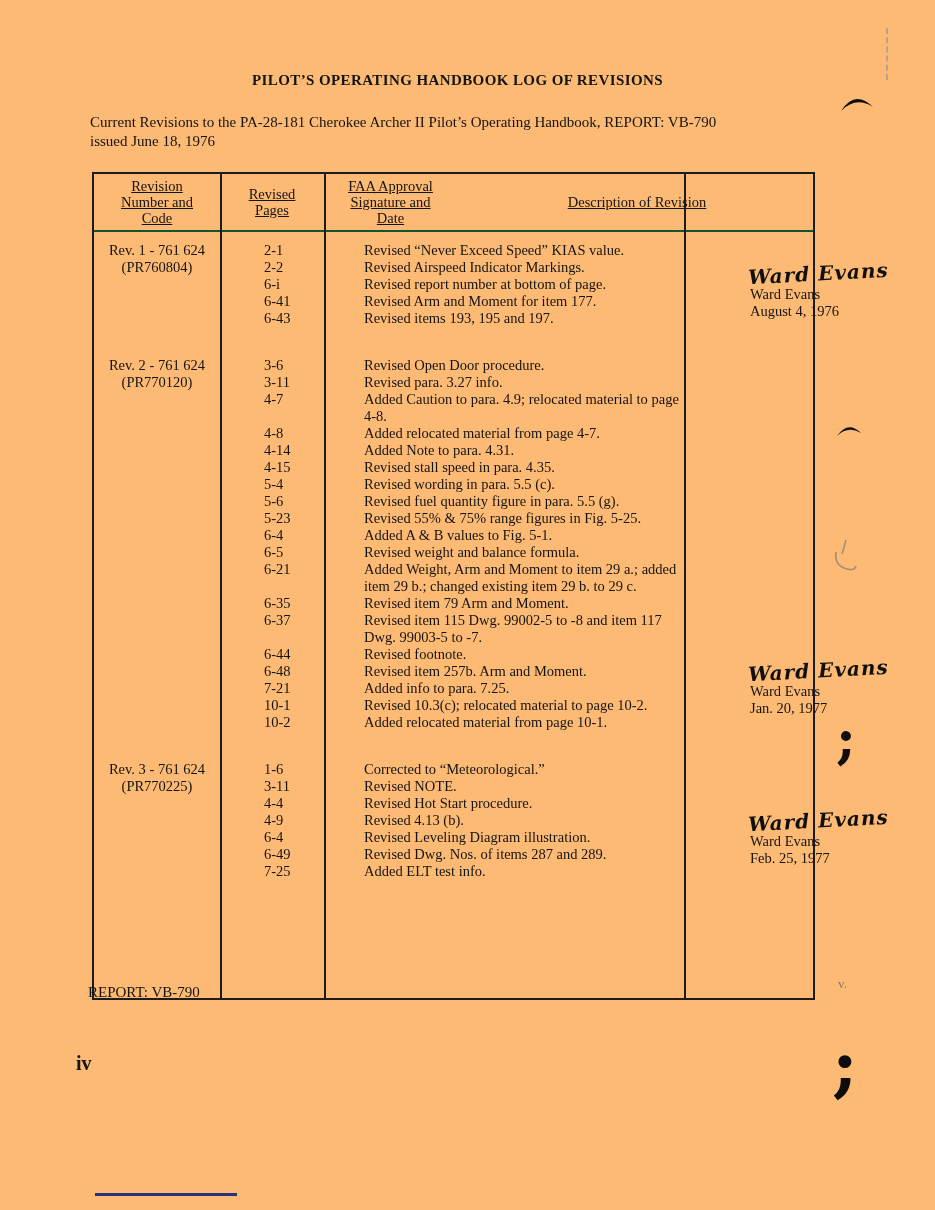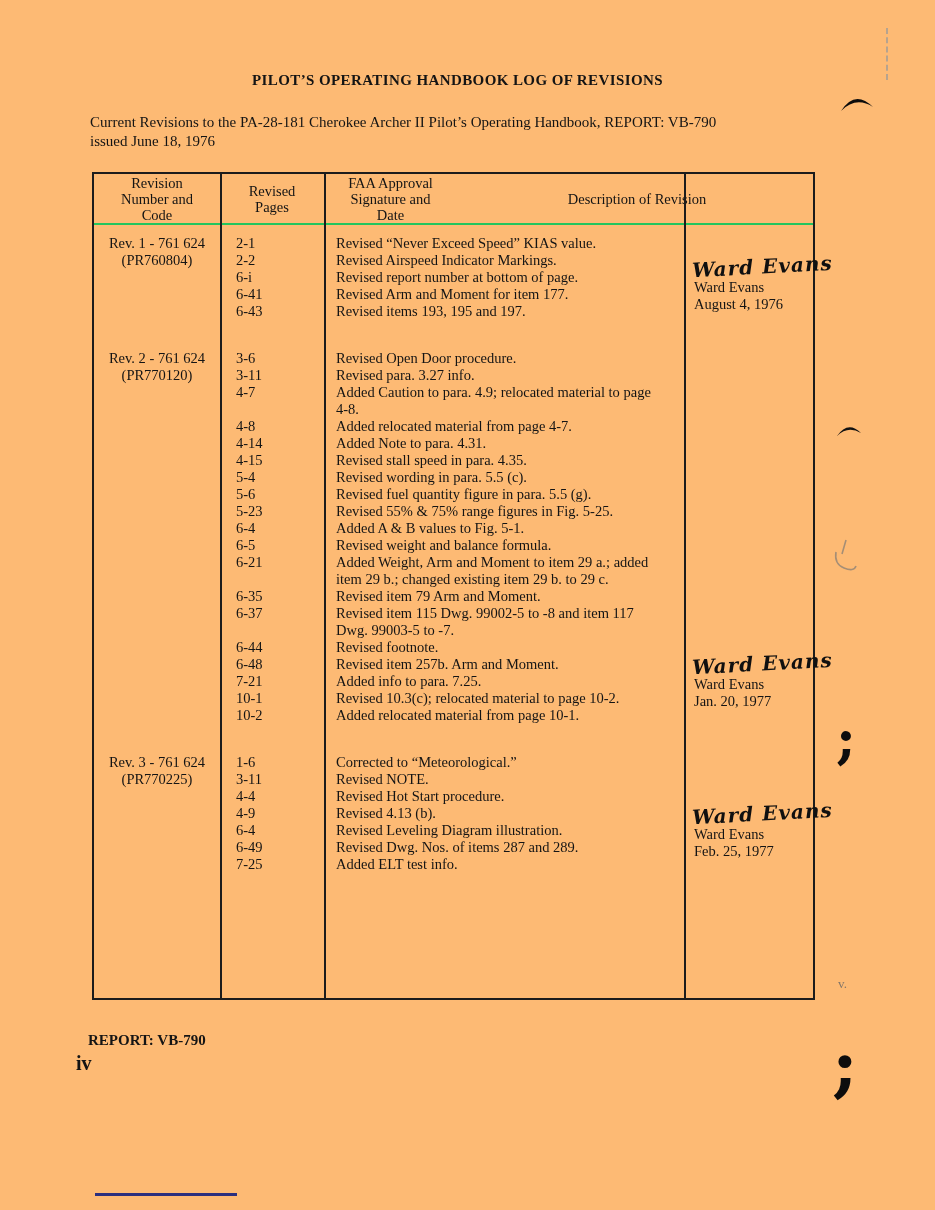--- a/index.html
+++ b/index.html
@@ -20,47 +20,47 @@
     position:absolute;top:113px;left:90px;width:748px;
     font-size:15px;line-height:19px;white-space:pre-line;
   }
   
   .rev-table{
     position:absolute;left:92px;top:172px;width:723px;height:828px;
     border:2px solid #1c1c1c;box-sizing:border-box;
   }
   .vline{position:absolute;top:0;bottom:0;width:2px;background:#1c1c1c;}
   .vline.v1{left:126px}.vline.v2{left:230px}.vline.v3{left:590px}
-  .thead{display:flex;height:51px;border-bottom:2px solid #22c55e;box-sizing:border-box;}
+  .thead{display:flex;height:58px;border-bottom:2px solid #14532d;box-sizing:border-box;text-decoration:underline;}
   .th{
     display:flex;align-items:center;justify-content:center;text-align:center;
     font-size:14.5px;line-height:16px;white-space:pre-line;box-sizing:border-box;flex:none;
   }
   .th.h1{width:126px}.th.h2{width:104px}.th.h3{width:360px}.th.h4{width:133px}
   .tbody{padding-top:10px;font-size:14.5px;line-height:17px;}
-  .rev-row{display:flex;margin-bottom:30px;}
+  .rev-row{display:flex;margin-bottom:30px;gap:28px;}
   .cell-rev{width:126px;flex:none;text-align:center;}
   .rev-num{white-space:nowrap;}
   .cell-entries{width:464px;flex:none;}
   .entry{display:flex;}
   .entry-page{width:104px;flex:none;padding-left:16px;box-sizing:border-box;}
   .entry-desc{flex:1;padding-left:12px;padding-right:24px;}
   .cell-sig{width:133px;flex:none;padding-left:8px;box-sizing:border-box;}
   .sig-script{
     font-family:"DejaVu Serif", serif;font-style:italic;font-weight:600;
     font-size:20px;letter-spacing:1px;transform:rotate(-3deg);
     white-space:nowrap;color:#101010;
   }
   .sig-name{margin-top:3px;padding-left:2px;}
   .sig-date{padding-left:2px;}
   .rev-0 .sig-block{padding-top:24px;}
   .rev-1 .sig-block{padding-top:306px;}
   .rev-2 .sig-block{padding-top:52px;}
   
-  .footer-report{position:absolute;left:88px;top:1032px;font-weight:bold;font-size:15px;}
+  .footer-report{position:absolute;left:88px;top:984px;font-weight:normal;font-size:15px;}
   .footer-page{position:absolute;left:76px;top:1052px;font-weight:bold;font-size:20px;}
   
   .artifact{position:absolute;pointer-events:none;color:#0d0d0d;}
   .arc1{top:96px;left:840px;}
   .arc2{top:424px;left:836px;}
   .semi1{top:712px;left:836px;font-size:54px;font-weight:bold;font-family:"DejaVu Serif",serif;line-height:1;}
   .semi2{top:1030px;left:832px;font-size:70px;font-weight:bold;font-family:"DejaVu Serif",serif;line-height:1;}
   .squiggle{top:538px;left:832px;opacity:.65;}
   .vdots{top:28px;left:886px;height:52px;border-left:2px dashed #9a9a9a;opacity:.7;}
   .faintv{top:976px;left:838px;font-size:13px;color:#666;opacity:.8;}

